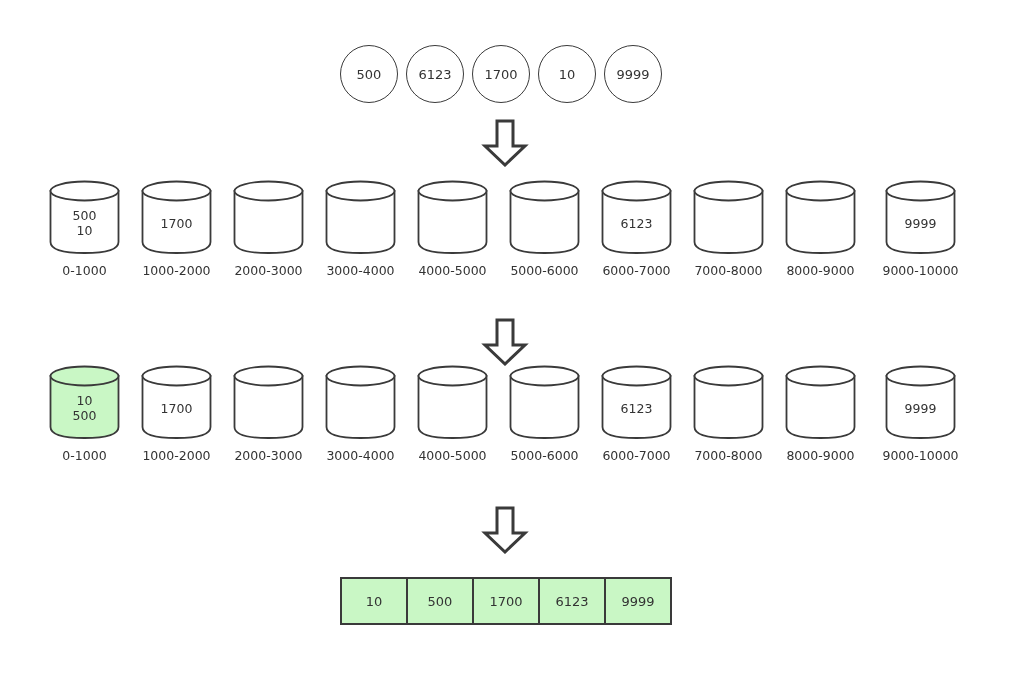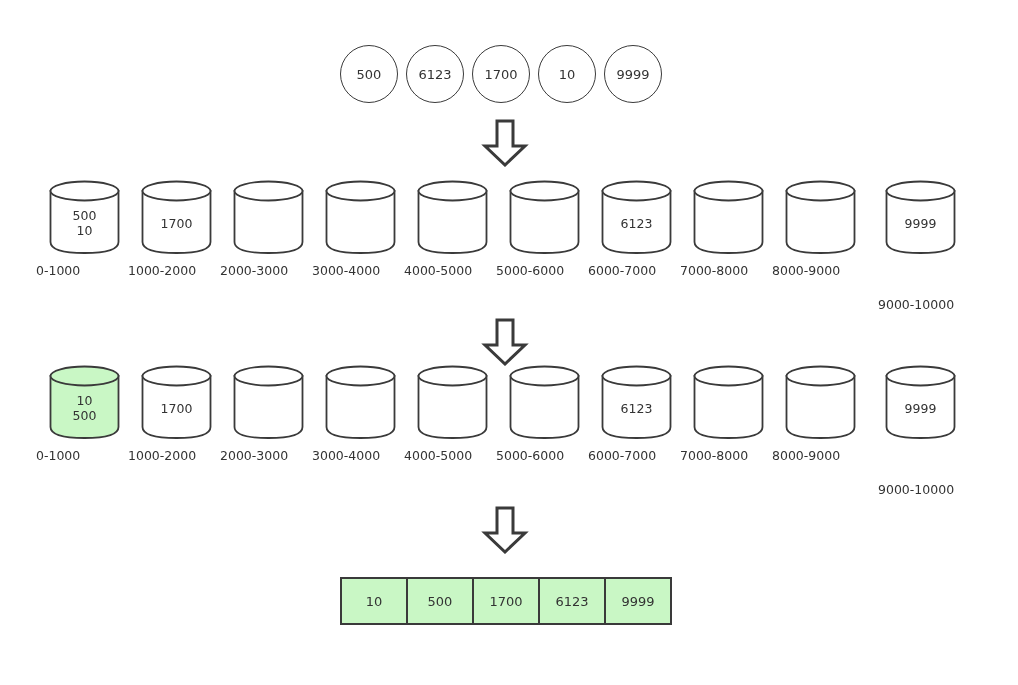--- a/index.html
+++ b/index.html
@@ -89,28 +89,28 @@
     box-sizing: border-box;
     font-size: 12.5px;
     line-height: 15px;
     color: #333333;
   }
   .bucket-label {
     position: absolute;
     top: 82px;
     left: -12px;
     width: 97px;
+    text-align: center;
     font-size: 12.5px;
     line-height: 17px;
     color: #333333;
   }
   .bucket-label.wrapped {
     left: -6px;
     width: 85px;
-    margin-top: 34px;
   }
 
   
   #output-array {
     position: absolute;
     left: 340px;
     top: 577px;
     display: flex;
     border: 2.5px solid #3a3a3a;
     box-sizing: content-box;

